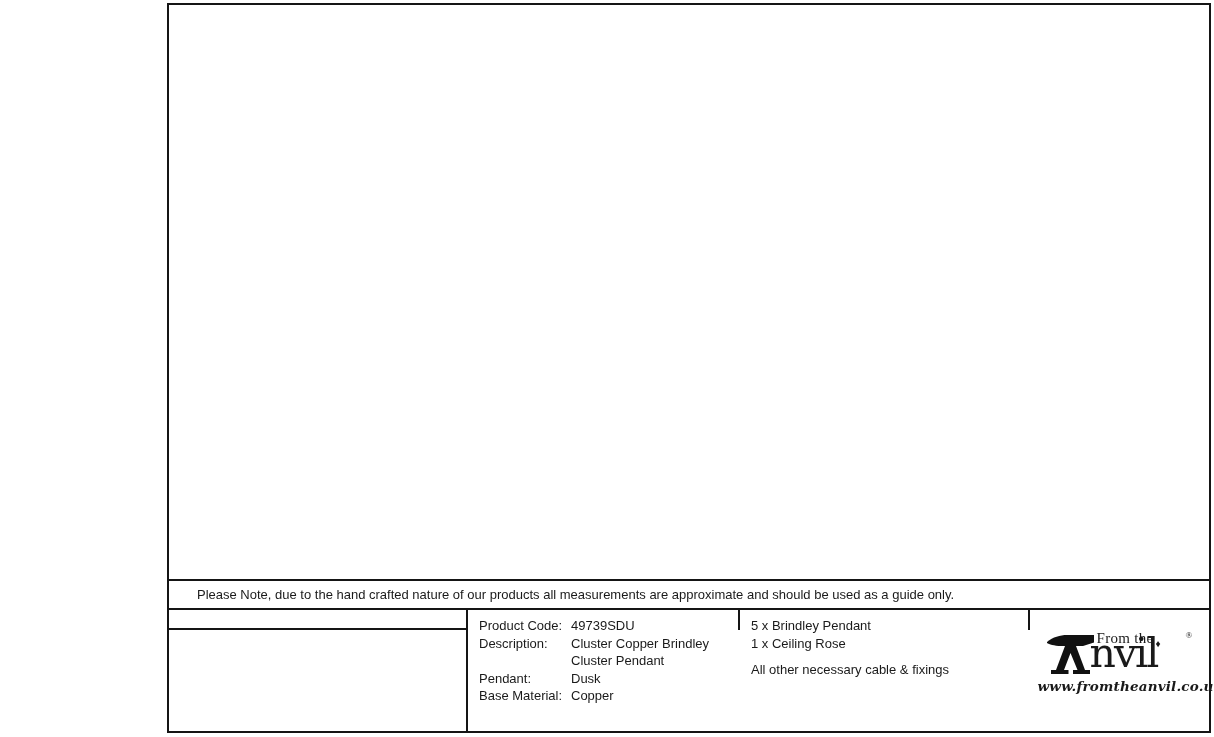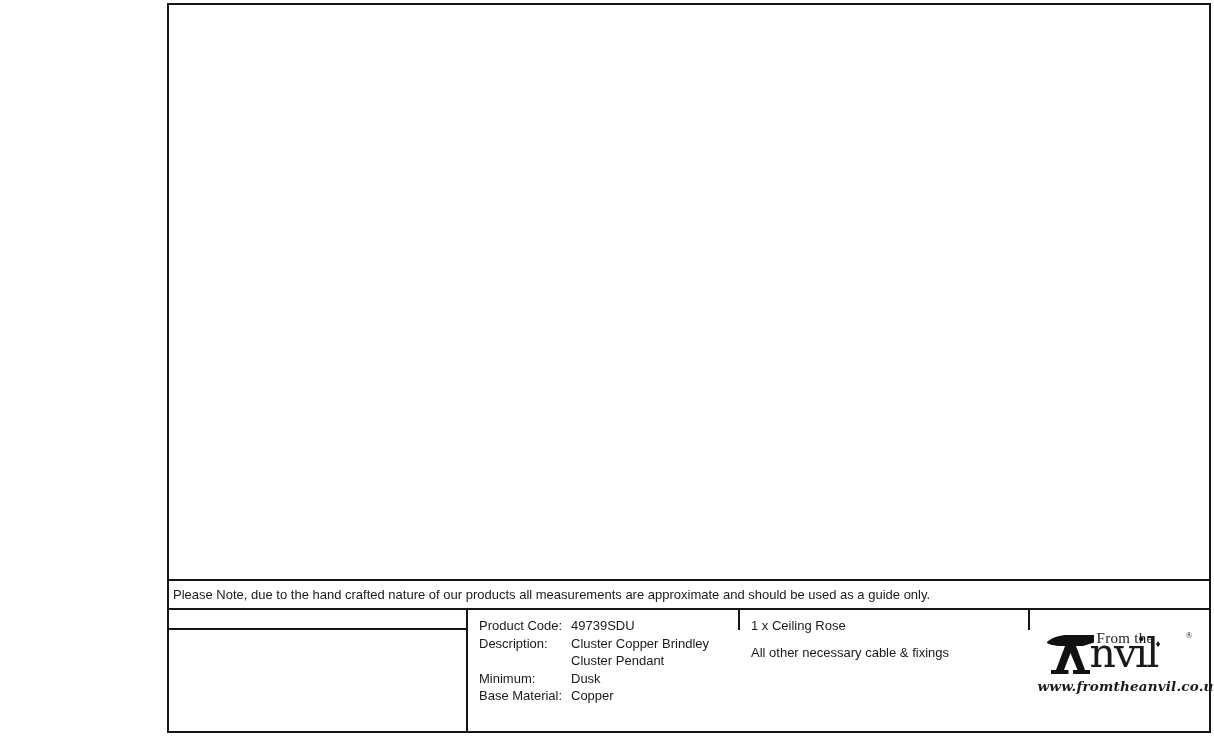--- a/index.html
+++ b/index.html
@@ -6,21 +6,21 @@
   .page{position:relative;width:1214px;height:737px;background:#fff;overflow:hidden;
         font-family:"Liberation Sans","DejaVu Sans",sans-serif;color:#1a1a1a;}
   .sheet{position:absolute;left:167px;top:3px;width:1044px;height:730px;
          border:2px solid #151515;box-sizing:border-box;background:#fff;}
   svg.drawing{position:absolute;left:0;top:0;width:1214px;height:737px;}
 
   
   .bottom{position:absolute;left:0;right:0;bottom:0;height:152px;
           border-top:2px solid #151515;box-sizing:border-box;background:#fff;}
   .note-row{height:29px;border-bottom:2px solid #151515;box-sizing:border-box;
-            display:flex;align-items:center;padding-left:4px;font-size:13px;}
+            display:flex;align-items:center;padding-left:28px;font-size:13px;}
   .grid{display:grid;grid-template-columns:299px 272px 290px 1fr;
         grid-template-rows:20px 1fr;height:121px;}
   .cell{box-sizing:border-box;}
   .hdr{border-bottom:2px solid #151515;display:flex;align-items:center;
        padding-left:11px;font-size:13px;}
   .br{border-right:2px solid #151515;}
   .body-cell{padding:7px 0 0 11px;font-size:13px;line-height:17.6px;}
   .pi-line{display:flex;}
   .pi-label{width:92px;flex:0 0 92px;}
   .gap{margin-top:9px;}
@@ -220,30 +220,31 @@
           </div>
           <div class="pi-line">
             <span class="pi-label">Description:</span>
             <span>Cluster Copper Brindley</span>
           </div>
           <div class="pi-line">
             <span class="pi-label"></span>
             <span>Cluster Pendant</span>
           </div>
           <div class="pi-line">
-            <span class="pi-label">Minimum:</span>
+            <span class="pi-label">Pendant:</span>
             <span>Dusk</span>
           </div>
           <div class="pi-line">
             <span class="pi-label">Base Material:</span>
             <span>Copper</span>
           </div>
         </div>
 
         <div class="cell body-cell br">
+          <div>5 x Brindley Pendant</div>
           <div>1 x Ceiling Rose</div>
           <div class="gap">All other necessary cable &amp; fixings</div>
         </div>
 
         <div class="cell body-cell br"></div>
       </div>
     </div>
   </div>
 </div>
 

